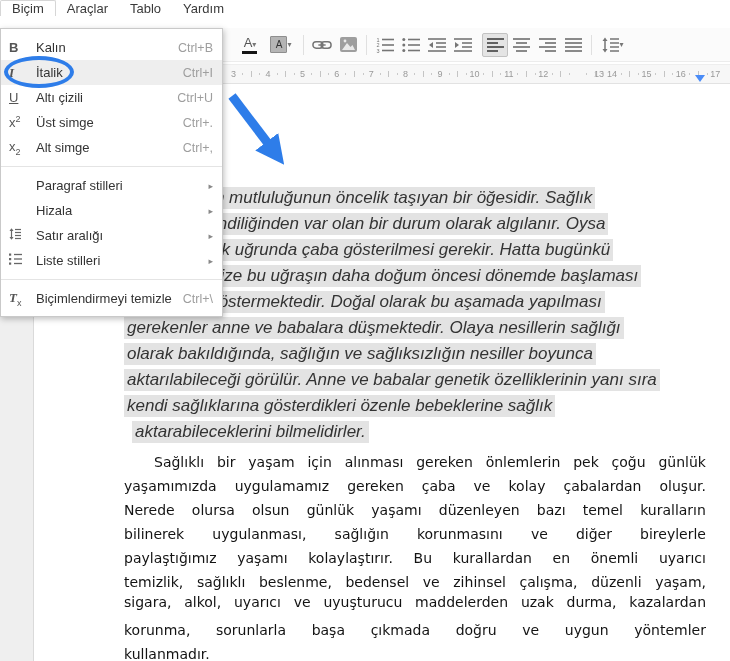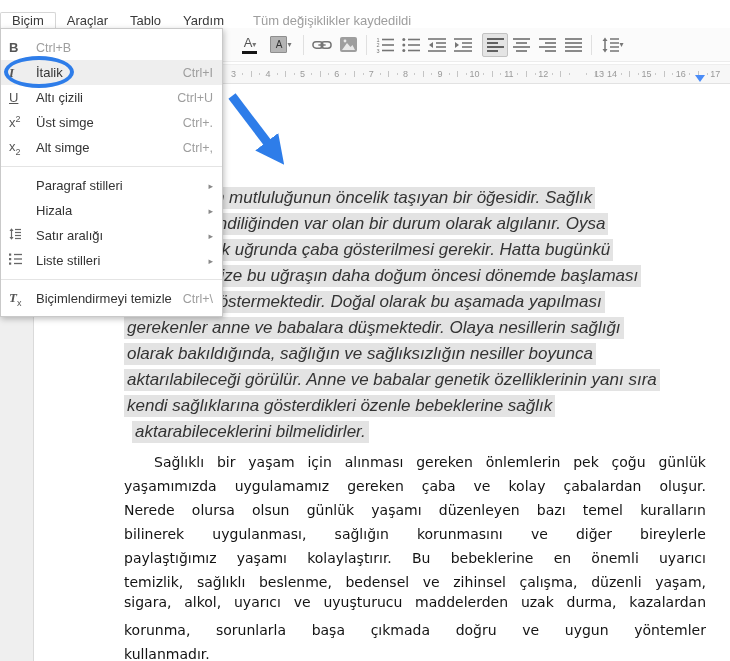--- a/index.html
+++ b/index.html
@@ -2,21 +2,21 @@
 <html><head>
 <meta charset="utf-8">
 <style>
   * { margin:0; padding:0; box-sizing:content-box; }
   html,body { background:#fff; }
   #root {
     position:relative; width:730px; height:661px; overflow:hidden;
     font-family:"Liberation Sans", sans-serif; background:#fff;
   }
   
-  .menubar { position:absolute; left:0; top:0; width:730px; height:28px; background:#fff; display:flex; align-items:flex-end; z-index:9; }
+  .menubar { position:absolute; left:0; top:0; width:730px; height:28px; background:#fff; display:flex; align-items:flex-start; z-index:9; }
   .mb-item { display:flex; align-items:center; padding:0 11px; font-size:13px; color:#3a3a3a; cursor:default; }
   .mb-item.open { background:#fff; border:1px solid #d6d6d6; border-bottom:none; border-radius:2px 2px 0 0; position:relative; z-index:11; }
   .mb-status { display:flex; align-items:center; margin-left:18px; font-size:13px; color:#9e9e9e; }
   
   .toolbar { position:absolute; left:0; top:28px; width:730px; height:34px; background:#fbfbfb; border-bottom:1px solid #ececec; display:flex; align-items:center; padding-left:236px; box-sizing:border-box; }
   .tb-btn { width:26px; height:24px; display:flex; align-items:center; justify-content:center; border-radius:2px; position:relative; }
   .tb-btn.active { background:#e4e4e4; border:1px solid #c2c2c2; width:24px; height:22px; }
   .tb-sep { width:1px; height:20px; background:#e0e0e0; margin:0 5px; }
   .tb-gap { width:6px; }
   .caret { font-size:8px; color:#777; margin:0 2px 0 0; }
@@ -119,21 +119,21 @@
         <span>korunmasını</span>
         <span>ve</span>
         <span>diğer</span>
         <span>bireylerle</span>
       </div>
       <div class="j-line" style="top: 96px;">
         <span>paylaştığımız</span>
         <span>yaşamı</span>
         <span>kolaylaştırır.</span>
         <span>Bu</span>
-        <span>bebeklerine</span>
+        <span>kurallardan</span>
         <span>en</span>
         <span>önemli</span>
         <span>uyarıcı</span>
       </div>
       <div class="j-line" style="top: 120px;">
         <span>temizlik,</span>
         <span>sağlıklı</span>
         <span>beslenme,</span>
         <span>bedensel</span>
         <span>ve</span>
@@ -168,21 +168,20 @@
       </div>
     </div>
 
   <div class="menubar">
     <span id="mb-items" style="display:flex;">
         <span class="mb-item open">Biçim</span>
         <span class="mb-item">Araçlar</span>
         <span class="mb-item">Tablo</span>
         <span class="mb-item">Yardım</span>
       </span>
-    <span class="mb-status">Tüm değişiklikler kaydedildi</span>
   </div>
 
   <div class="toolbar">
     <div class="tb-btn" style="width:30px">
       <span class="tb-a"><span>A</span><span class="bar"></span></span>
       <span class="caret">▾</span>
     </div>
     <div class="tb-btn" style="width:32px">
       <span class="tb-hl">
           <span>A</span>
@@ -381,20 +380,21 @@
       <marker id="ah" markerWidth="3.2" markerHeight="3.2" refX="0.6" refY="1.6" orient="auto">
         <path d="M0,0 L3.2,1.6 L0,3.2 z" fill="var(--accent)"></path>
       </marker>
     </defs>
     <line x1="10" y1="8" x2="48" y2="58" stroke="var(--accent)" stroke-width="9" marker-end="url(#ah)"></line>
   </svg>
 
   <div class="menu" id="format-menu">
       <div class="m-row">
         <span class="m-icon"><b>B</b></span>
+        <span class="m-label">Kalın</span>
         <span class="m-short">Ctrl+B</span>
       </div>
       <div class="m-row hl">
         <span class="m-icon"><span class="srf">I</span></span>
         <span class="m-label">İtalik</span>
         <span class="m-short">Ctrl+I</span>
       </div>
       <div class="m-row">
         <span class="m-icon"><u>U</u></span>
         <span class="m-label">Altı çizili</span>

